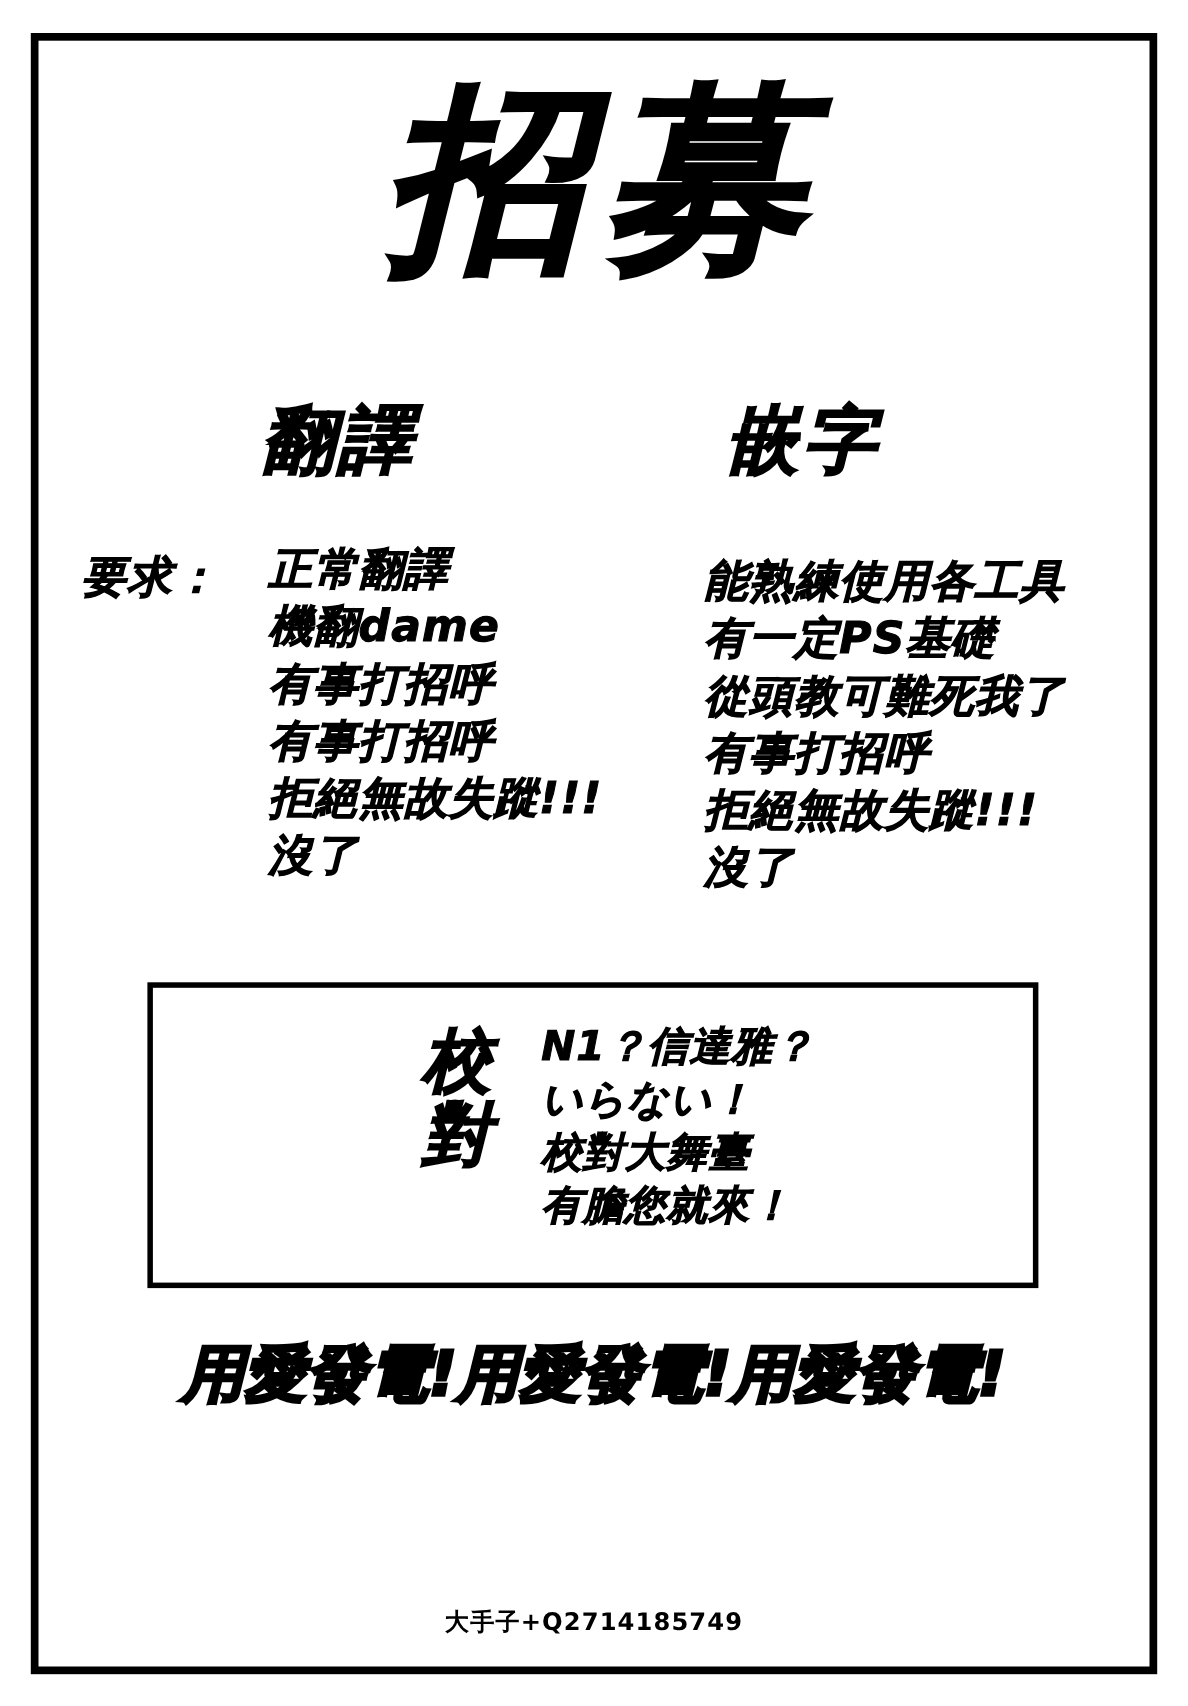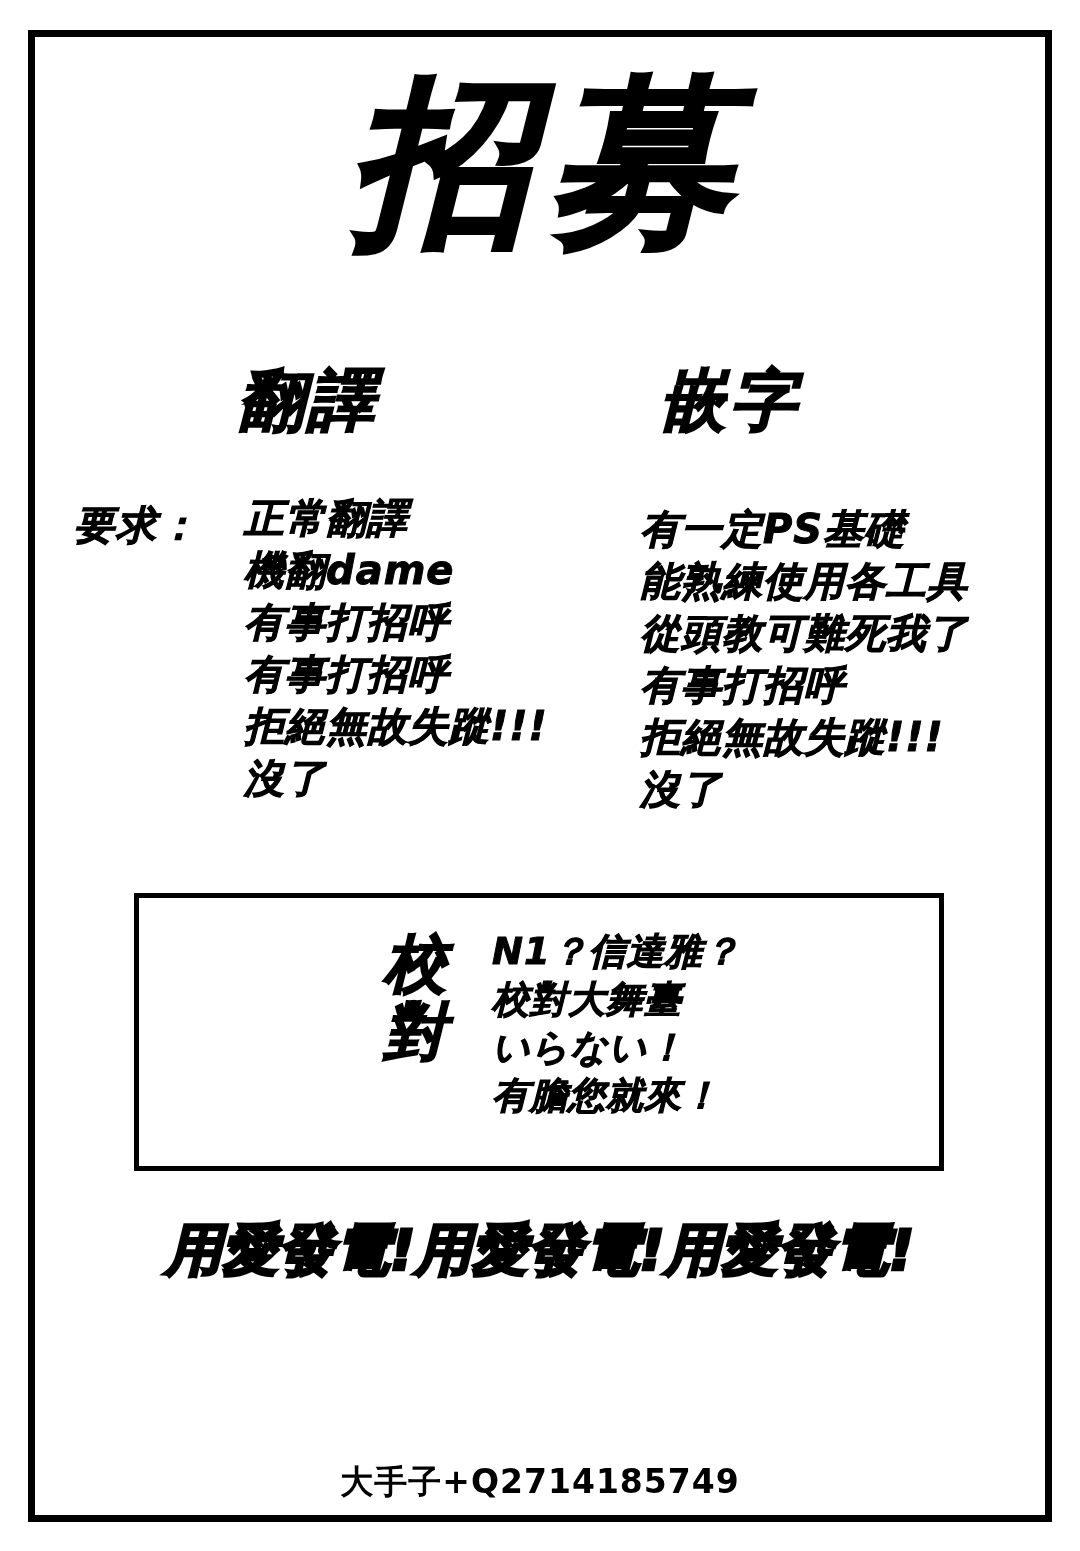--- a/index.html
+++ b/index.html
@@ -142,21 +142,21 @@
 
   
   .footer {
     position: absolute;
     left: 0;
     top: 1465px;
     width: 1080px;
     text-align: center;
     font-family: "DejaVu Sans", sans-serif;
     font-weight: bold;
-    font-size: 33px;
+    font-size: 22px;
     line-height: 1;
     letter-spacing: 1px;
   }
 </style>
 </head>
 <body>
 
 <div class="poster">
 
   <div class="frame"></div>
@@ -171,37 +171,37 @@
   <div class="req-list left">
     <div>正常翻譯</div>
     <div>機翻dame</div>
     <div>有事打招呼</div>
     <div>有事打招呼</div>
     <div>拒絕無故失蹤!!!</div>
     <div>沒了</div>
   </div>
 
   <div class="req-list right">
+    <div>能熟練使用各工具</div>
     <div>有一定PS基礎</div>
-    <div>能熟練使用各工具</div>
     <div>從頭教可難死我了</div>
     <div>有事打招呼</div>
     <div>拒絕無故失蹤!!!</div>
     <div>沒了</div>
   </div>
 
   <div class="proof-box"></div>
   <div class="proof-tag">
     <div>校</div>
     <div>對</div>
   </div>
   <div class="proof-lines">
     <div>N1？信達雅？</div>
+    <div>いらない！</div>
     <div>校對大舞臺</div>
-    <div>いらない！</div>
     <div>有膽您就來！</div>
   </div>
 
   <div class="slogan">用愛發電!用愛發電!用愛發電!</div>
 
   <div class="footer">大手子+Q2714185749</div>
 
 </div>
 
 </body></html>

